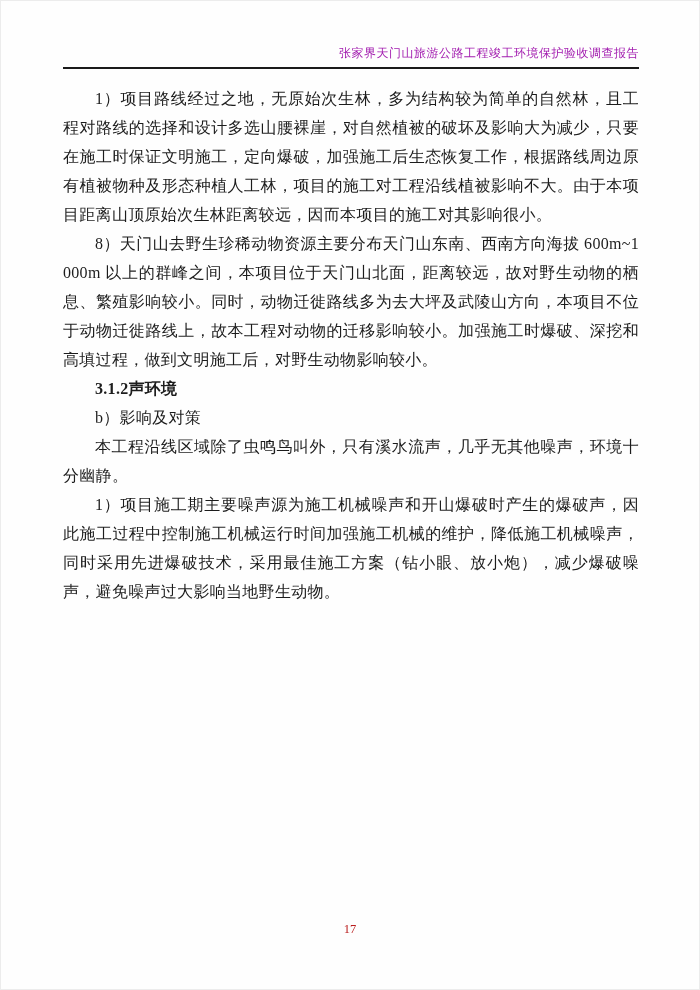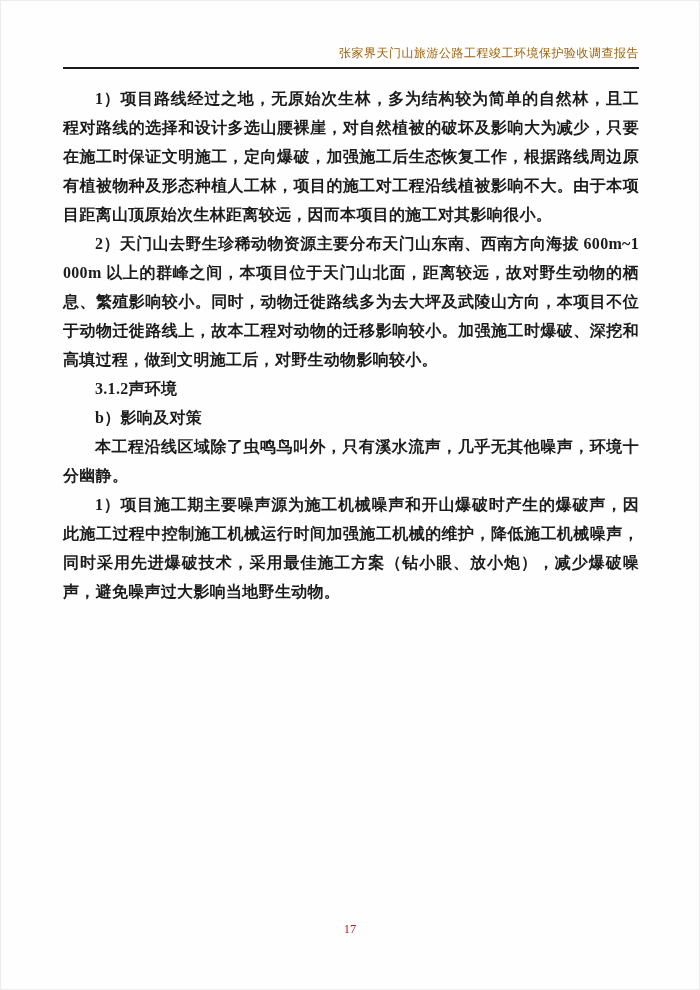--- a/index.html
+++ b/index.html
@@ -19,34 +19,33 @@
     font-family: "Liberation Serif", "DejaVu Serif", serif;
     color: #1c1c1c;
     overflow: hidden;
   }
   .page-header {
     text-align: right;
     font-size: 12px;
     letter-spacing: 0.5px;
     padding-bottom: 5px;
     border-bottom: 2px solid #1a1a1a;
-    color: #a16207;
+    color: #a21caf;
   }
   .content {
     margin-top: 15px;
   }
   .content p {
     margin: 0;
     font-size: 16px;
     line-height: 29px;
     text-align: justify;
     text-indent: 2em;
     letter-spacing: 0.3px;
     word-break: break-all;
-    font-weight: bold;
   }
   .section-heading {
     margin: 0;
     font-size: 16px;
     line-height: 29px;
     font-weight: bold;
     text-indent: 0;
     letter-spacing: 0.3px;
   }
   .section-heading .sec-num {
@@ -66,21 +65,21 @@
 <body>
 
 <div class="page">
 
   <div class="page-header">张家界天门山旅游公路工程竣工环境保护验收调查报告</div>
 
   <div class="content">
 
     <p>1）项目路线经过之地，无原始次生林，多为结构较为简单的自然林，且工程对路线的选择和设计多选山腰裸崖，对自然植被的破坏及影响大为减少，只要在施工时保证文明施工，定向爆破，加强施工后生态恢复工作，根据路线周边原有植被物种及形态种植人工林，项目的施工对工程沿线植被影响不大。由于本项目距离山顶原始次生林距离较远，因而本项目的施工对其影响很小。</p>
 
-    <p>2）天门山去野生珍稀动物资源主要分布天门山东南、西南方向海拔 600m~1000m 以上的群峰之间，本项目位于天门山北面，距离较远，故对野生动物的栖息、繁殖影响较小。同时，动物迁徙路线多为去大坪及武陵山方向，本项目不位于动物迁徙路线上，故本工程对动物的迁移影响较小。加强施工时爆破、深挖和高填过程，做到文明施工后，对野生动物影响较小。</p>
+    <p>8）天门山去野生珍稀动物资源主要分布天门山东南、西南方向海拔 600m~1000m 以上的群峰之间，本项目位于天门山北面，距离较远，故对野生动物的栖息、繁殖影响较小。同时，动物迁徙路线多为去大坪及武陵山方向，本项目不位于动物迁徙路线上，故本工程对动物的迁移影响较小。加强施工时爆破、深挖和高填过程，做到文明施工后，对野生动物影响较小。</p>
 
 
 
     <p class="section-heading">
       <span class="sec-num">3.1.2</span><span>声环境</span>
     </p>
 
 
     <p>b）影响及对策</p>
 

